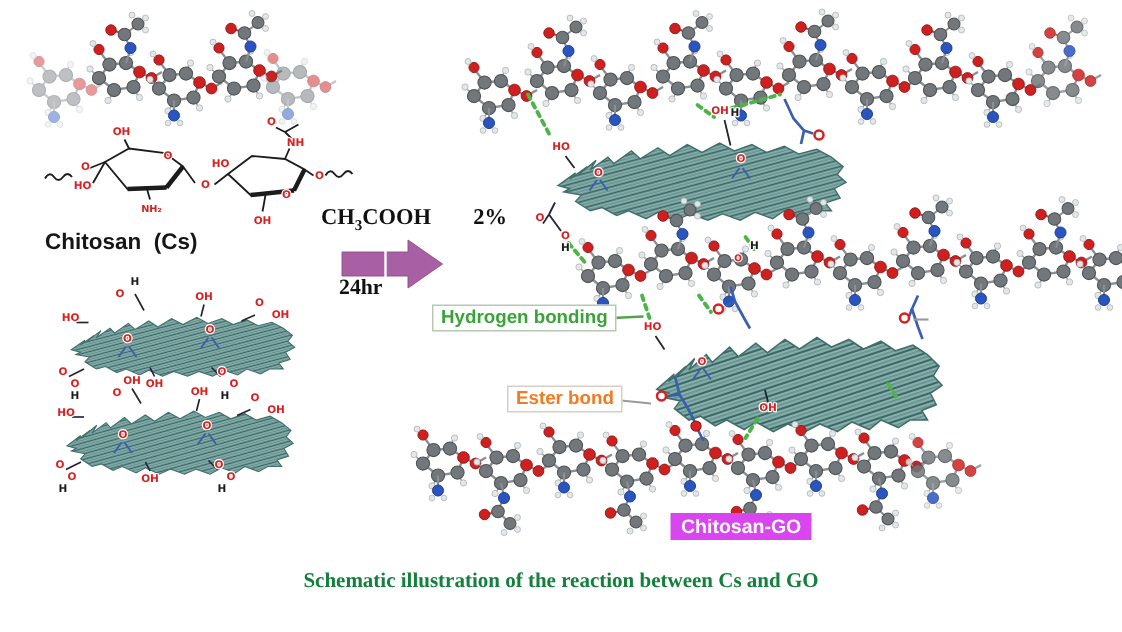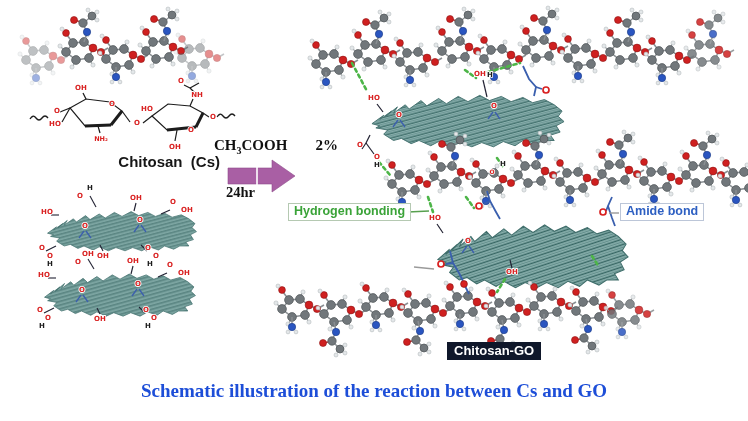--- a/index.html
+++ b/index.html
@@ -7,34 +7,34 @@
          font-family:"Liberation Sans",sans-serif;}
   #art{position:absolute;left:0;top:0;}
   .chem{font-family:"DejaVu Sans",sans-serif;font-weight:700;
         paint-order:stroke;stroke:#ffffff;stroke-width:1.6px;stroke-linejoin:round;}
   .lbl{position:absolute;font-weight:bold;font-size:12.5px;line-height:1.1;
        padding:1px 5px;background:rgba(255,255,255,.96);border:1px solid #c6ccc6;
        white-space:nowrap;}
   .lbl-hydrogen{left:288px;top:203px;color:#3aa338;border-color:#b5c9b2;}
   .lbl-ester{left:338px;top:257px;color:#f4791f;border-color:#d8cfc4;}
   .lbl-amide{left:620px;top:203px;color:#2d5fc2;border-color:#bcc6d8;}
-  .lbl-product{left:447px;top:342px;background:#0f172a;color:#fff;border:none;
+  .lbl-product{left:447px;top:342px;background:#d946ef;color:#fff;border:none;
                font-size:13px;padding:2px 7px;}
   .struct-label{position:absolute;font-weight:bold;font-size:15px;color:#161616;
-                text-align:right;white-space:pre;}
+                text-align:left;white-space:pre;}
   .chitosan-label{left:30px;top:153px;width:190px;}
   .go-label{left:25px;top:331px;width:195px;}
   .serifbold{font-family:"Liberation Serif",serif;font-weight:bold;color:#111;}
   .reagent-row{position:absolute;left:214px;top:137px;width:124px;display:flex;
                justify-content:space-between;font-size:15px;}
   .reagent-row sub{font-size:10px;}
   .time-label{position:absolute;left:226px;top:184px;width:62px;
               font-size:14.5px;}
   .main-caption{position:absolute;left:0;right:0;top:380px;text-align:center;
-                font-size:19px;color:#1d4ed8;}
+                font-size:14px;color:#15803d;}
 </style>
 </head>
 <body>
 
 <div id="stage">
 
 <svg id="art" width="748" height="421" viewBox="0 0 748 421">
   <defs>
     <pattern id="goHatch" width="8" height="4.2" patternUnits="userSpaceOnUse" patternTransform="rotate(-14)">
       <rect width="8" height="4.2" fill="#86aeab"></rect>
@@ -343,17 +343,17 @@
 
   <div class="struct-label chitosan-label">Chitosan  (Cs)</div>
 
   <div class="reagent-row serifbold">
     <span><span>CH</span><sub>3</sub><span>COOH</span></span>
     <span>2%</span>
   </div>
   <div class="time-label serifbold">24hr</div>
 
   <div class="lbl lbl-hydrogen">Hydrogen bonding</div>
-  <div class="lbl lbl-amide">Amide bond</div>
+  <div class="lbl lbl-ester">Ester bond</div>
   <div class="lbl lbl-product">Chitosan-GO</div>
 
   <div class="main-caption serifbold">Schematic illustration of the reaction between Cs and GO</div>
 </div>
 
 </body></html>

